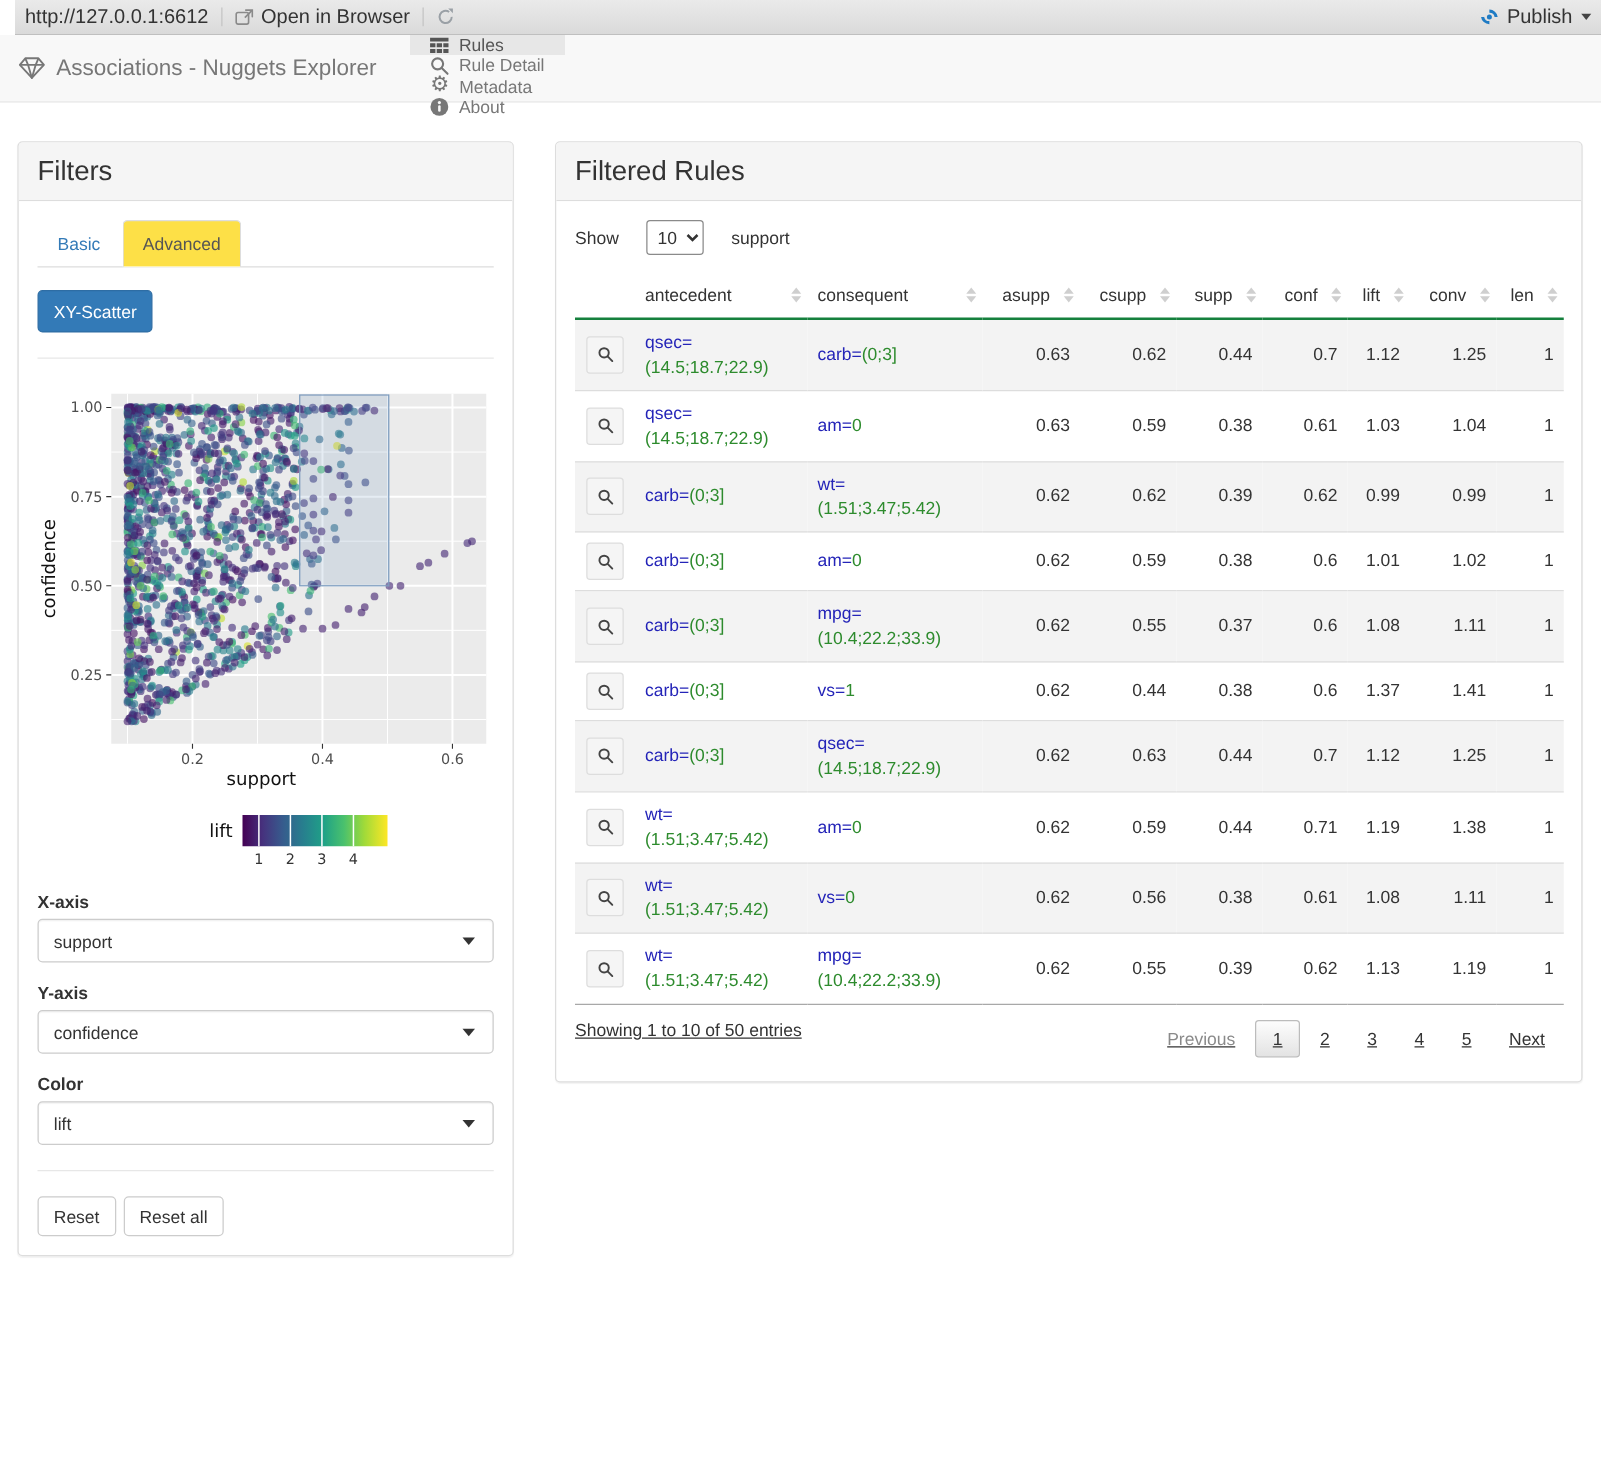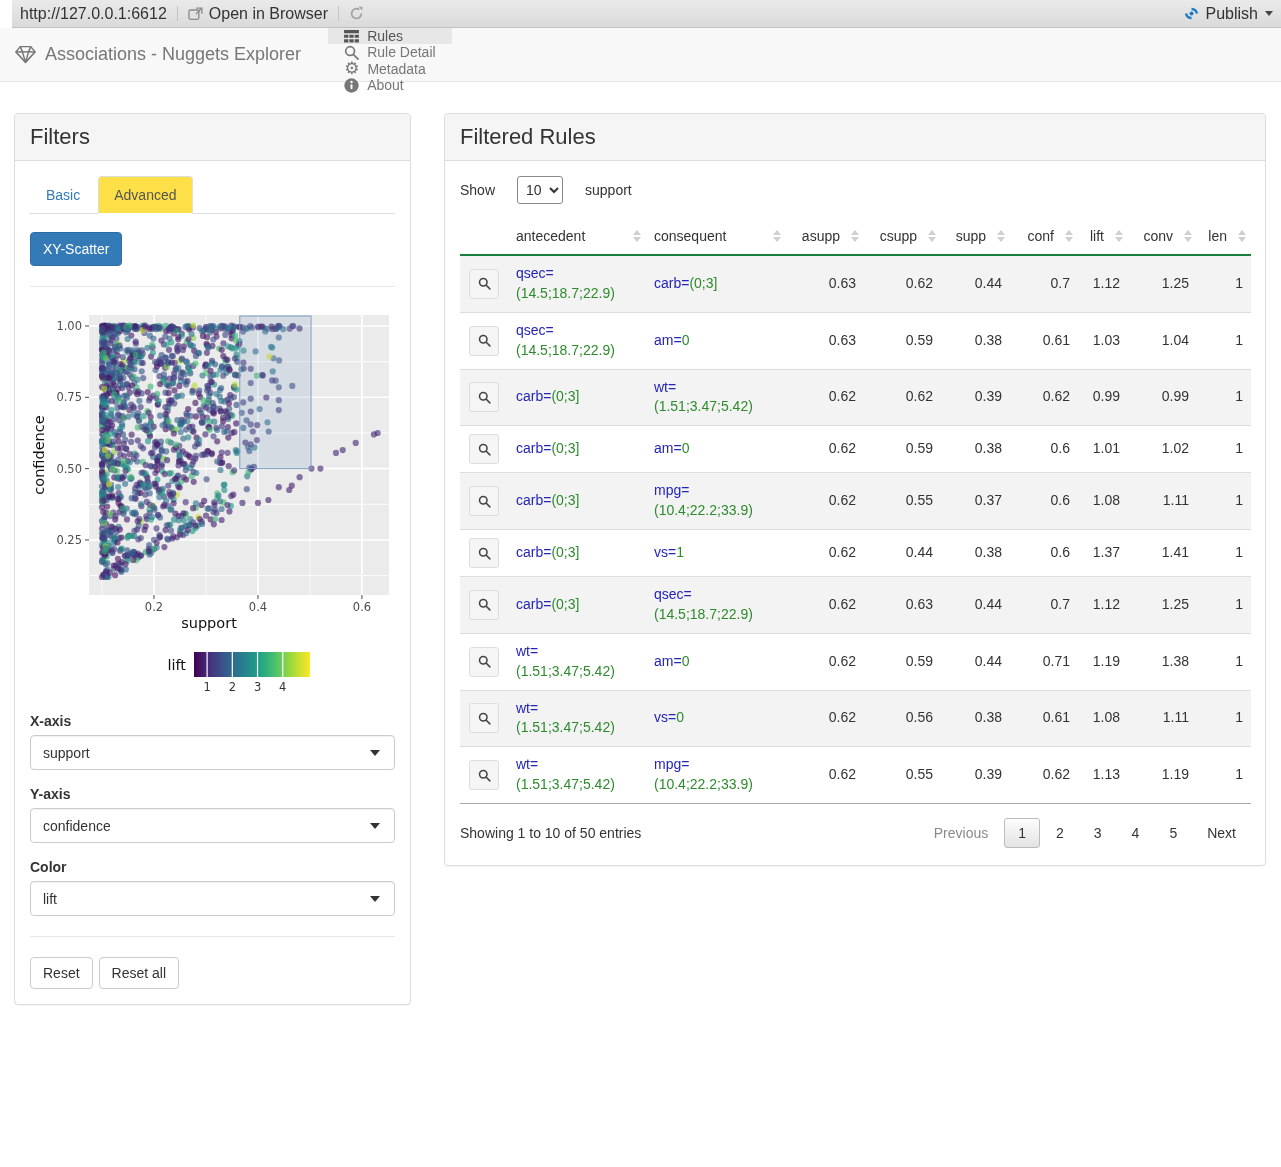--- a/index.html
+++ b/index.html
@@ -57,21 +57,21 @@
   .sort-up{width:0;height:0;border-left:4px solid transparent;border-right:4px solid transparent;border-bottom:5px solid #cfcfcf;}
   .sort-down{width:0;height:0;border-left:4px solid transparent;border-right:4px solid transparent;border-top:5px solid #cfcfcf;}
   table.dataTable tbody td{padding:8px;border-top:1px solid #ddd;vertical-align:middle;line-height:1.42;}
   table.dataTable tbody tr.odd{background:#f3f3f3;}
   table.dataTable tbody tr:last-child td{border-bottom:1px solid #a8a8a8;}
   td.num{text-align:right;}
   td.cell-zoom{text-align:center;}
   .attr{color:#2424b8;}
   .val{color:#2d8b2d;}
   .zoom-btn{width:30px;height:30px;background:#f5f5f5;border:1px solid #ddd;border-radius:3px;display:inline-flex;align-items:center;justify-content:center;cursor:pointer;padding:0;}
-  .dt-footer{display:flex;justify-content:space-between;align-items:center;margin-top:12px;font-size:14px;min-height:34px;}
+  .dt-footer{display:flex;justify-content:space-between;align-items:flex-start;margin-top:12px;font-size:14px;min-height:34px;text-decoration:underline;}
   .paginate{display:flex;align-items:center;}
   .page-btn{padding:6px 13px;margin-left:2px;color:#333;cursor:pointer;border:1px solid transparent;border-radius:3px;font-size:14px;}
   .page-btn.disabled{color:#8a8a8a;cursor:default;}
   .page-btn.current{border:1px solid #bcbcbc;background:linear-gradient(#fdfdfd,#e3e3e3);}
 </style>
 </head>
 <body>
 
 <div class="viewer-toolbar">
   <span>http://127.0.0.1:6612</span>

